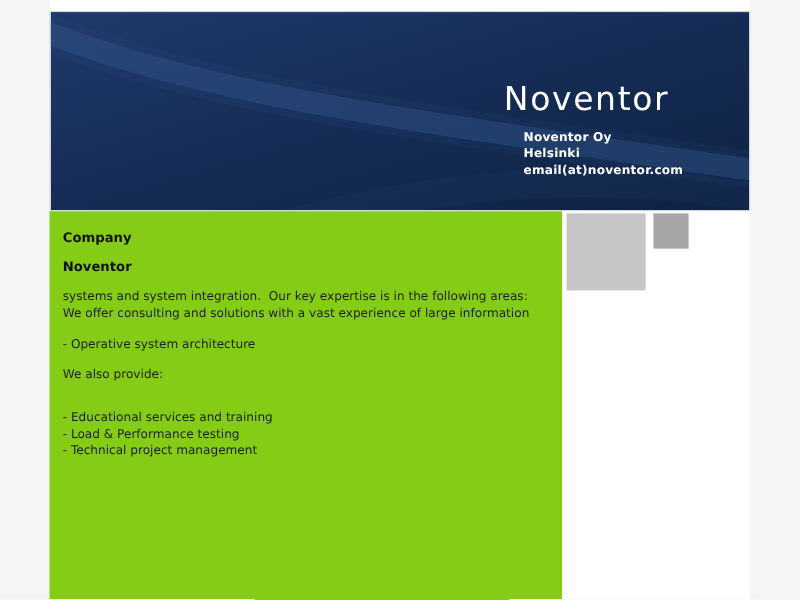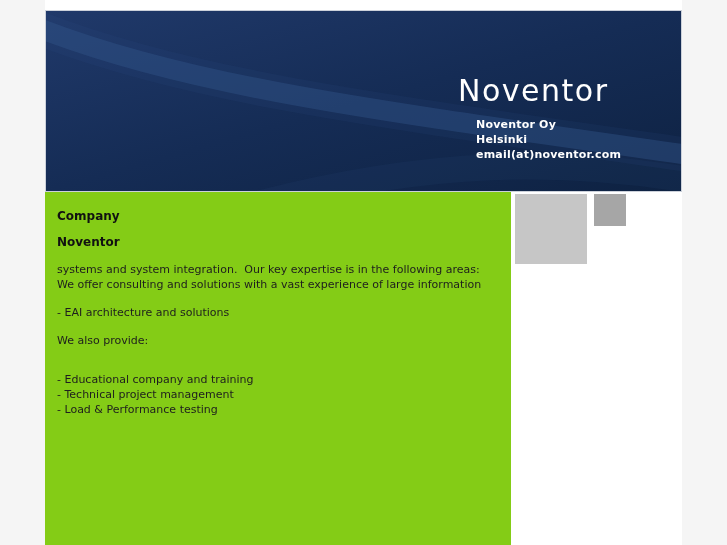--- a/index.html
+++ b/index.html
@@ -118,31 +118,31 @@
 
 
         <div class="h1 mb12">Noventor</div>
 
         <div class="mb13">
           <div class="line">systems and system integration.  Our key expertise is in the following areas:</div>
           <div class="line">We offer consulting and solutions with a vast experience of large information</div>
         </div>
 
         <div class="mb13">
-          <div class="line">- EAI architecture and solutions</div>
+          <div class="line">- Operative system architecture</div>
         </div>
 
         <div class="mb14">
           <div class="line">We also provide:</div>
         </div>
 
         <div class="mb11">
-          <div class="line">- Educational company and training</div>
+          <div class="line">- Educational services and training</div>
+          <div class="line">- Load &amp; Performance testing</div>
           <div class="line">- Technical project management</div>
-          <div class="line">- Load &amp; Performance testing</div>
         </div>
 
         <div class="h2 mb10"></div>
 
         <div>
           <div class="line"></div>
           <div class="line"></div>
           <div class="line"></div>
           <div class="line"></div>
         </div>

